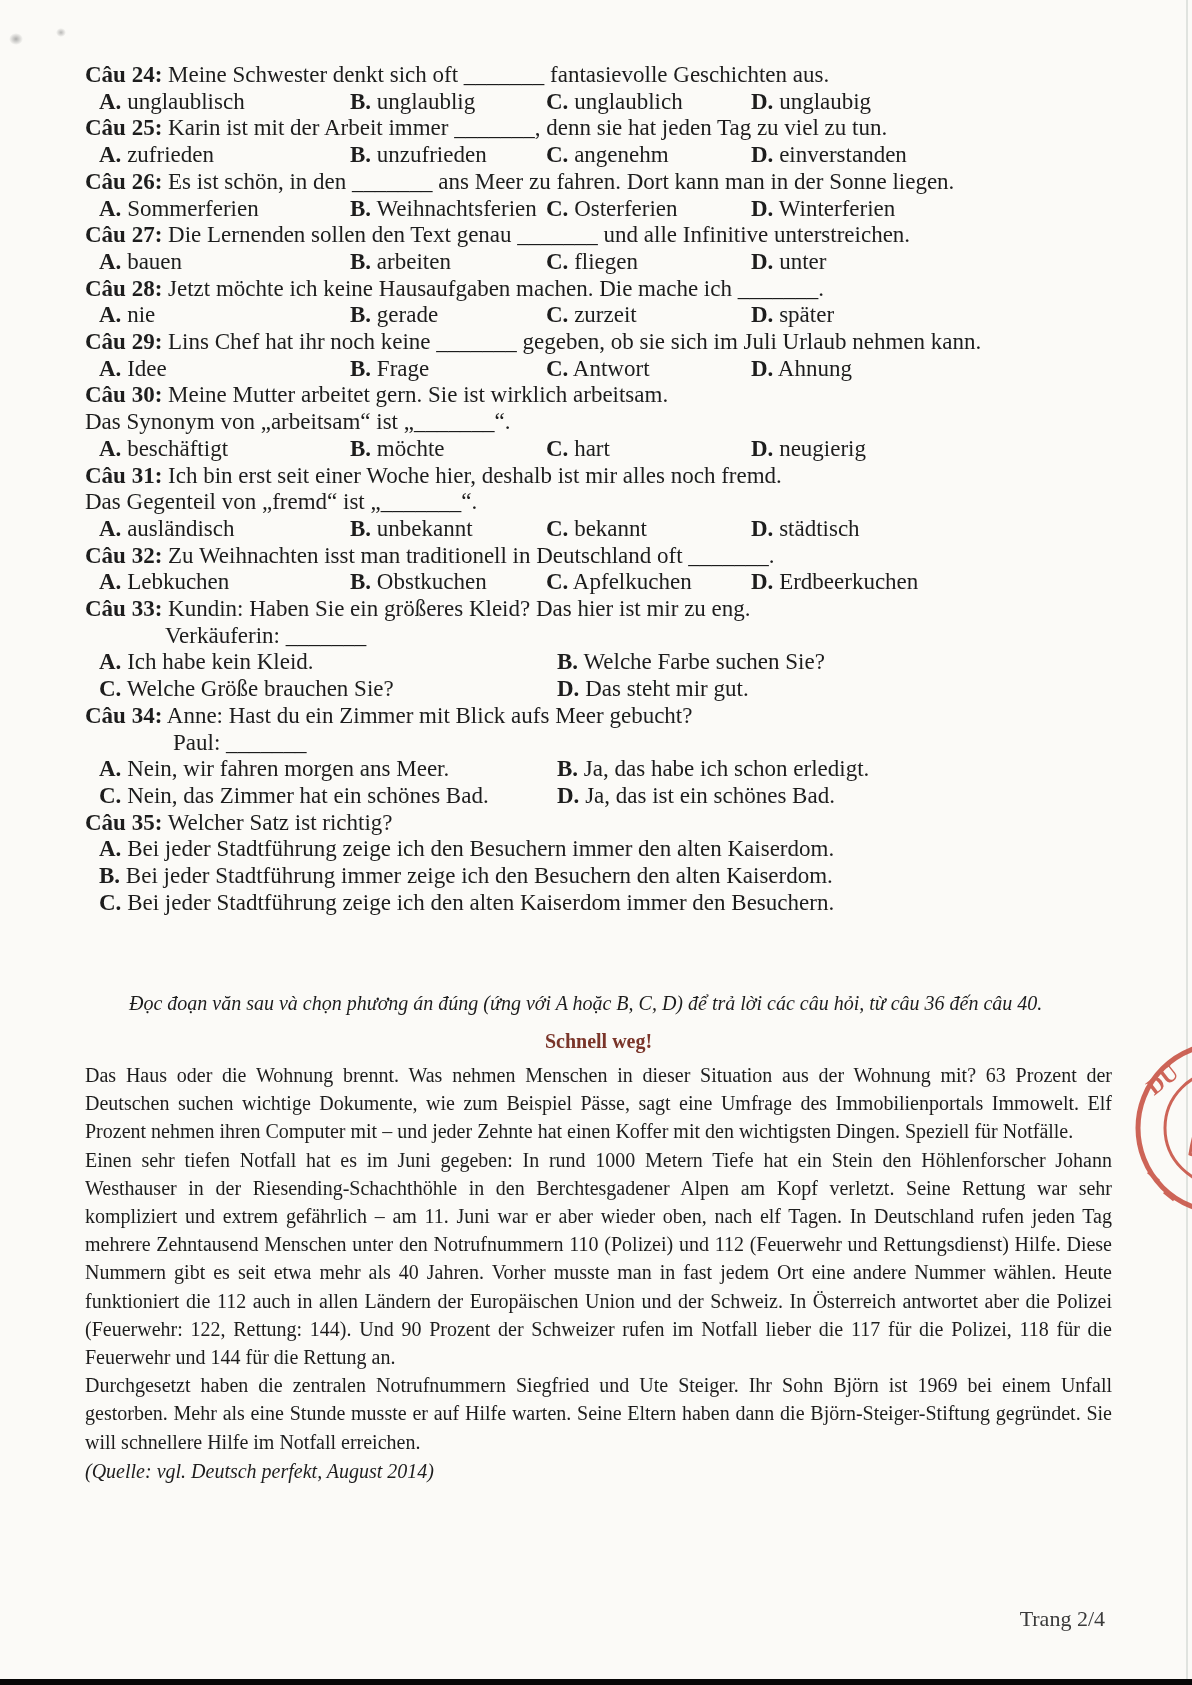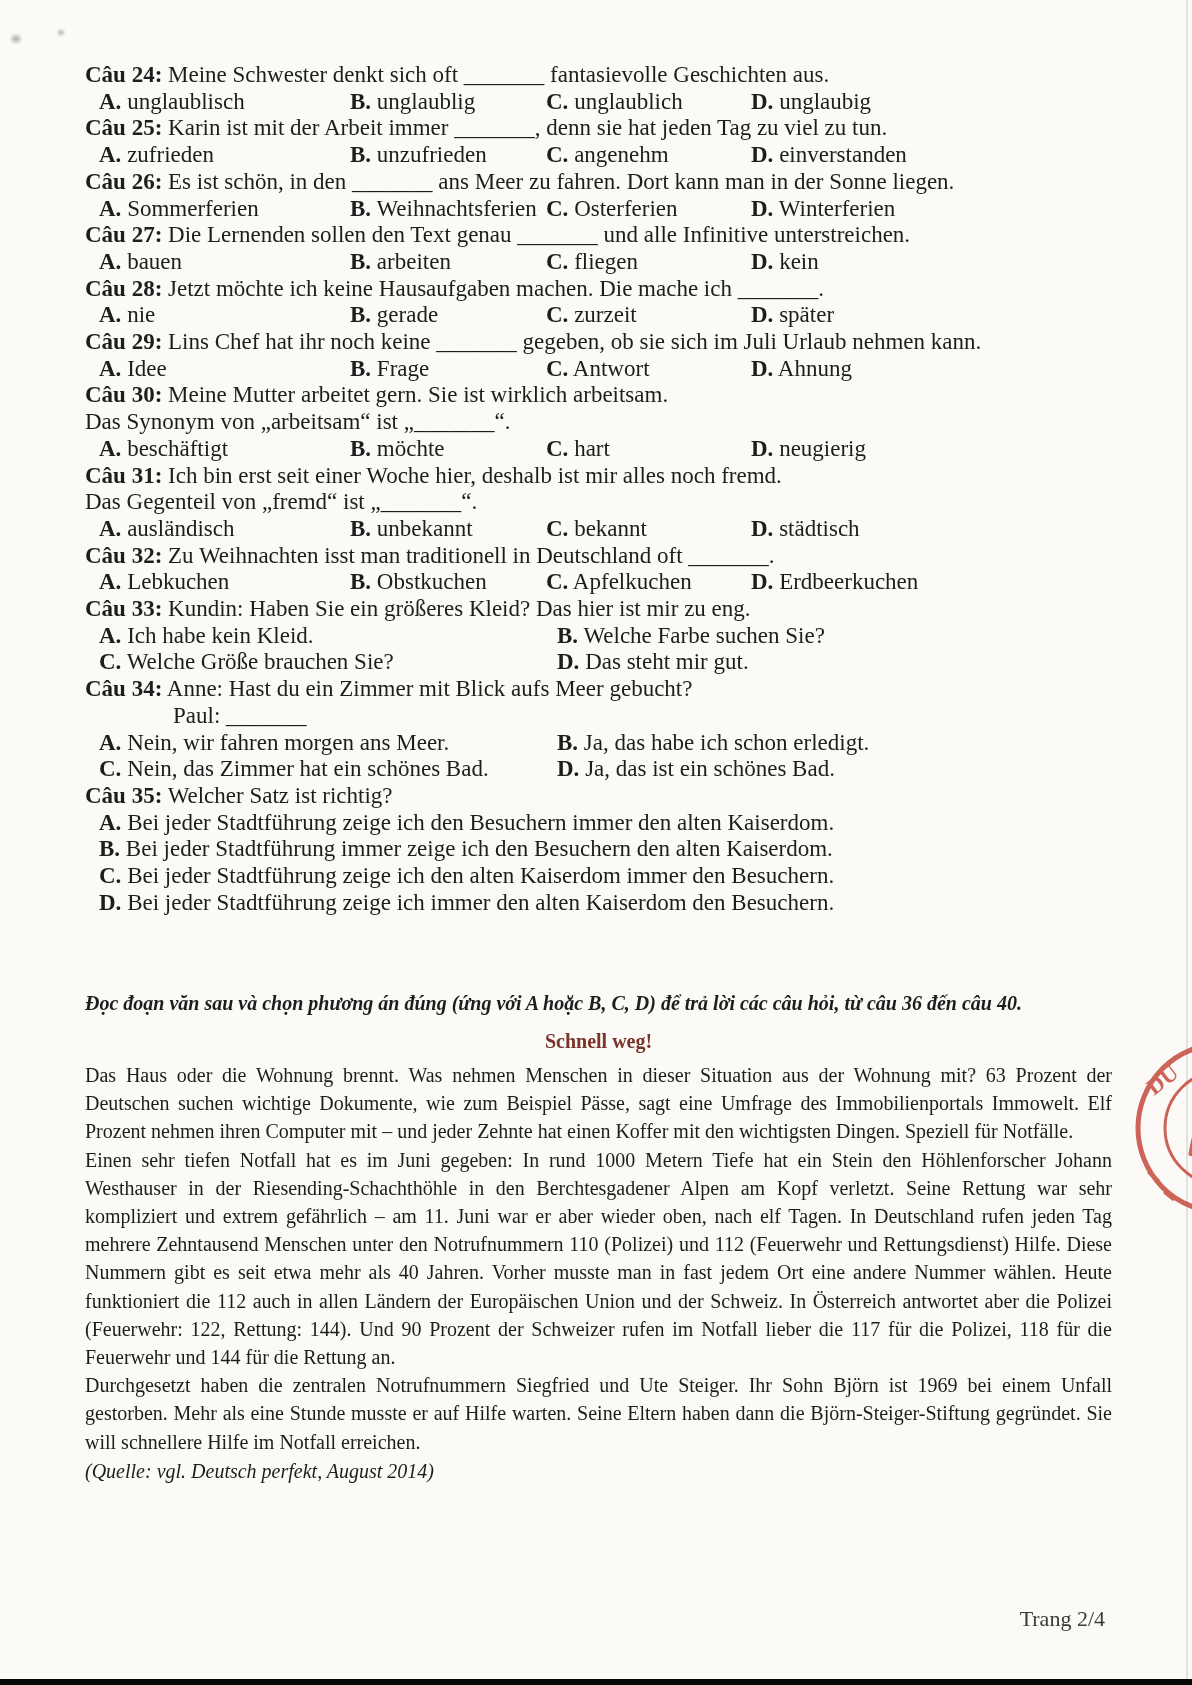--- a/index.html
+++ b/index.html
@@ -20,21 +20,21 @@
   .opts.grid4{display:grid;grid-template-columns:251px 196px 205px auto;padding-left:14px;}
   .opts.grid2{display:grid;grid-template-columns:458px auto;padding-left:14px;}
   .opts.rows .opt{padding-left:14px;}
   .opt-label{font-weight:bold;}
   
   #reading{
     position:absolute;top:989px;left:85px;width:1027px;
     font-size:20px;line-height:28.2px;
   }
   .instruction{
-    font-weight:bold;font-style:italic;text-align:justify;line-height:29px;
+    font-weight:normal;font-style:italic;text-align:justify;line-height:29px;margin-left:44px;
   }
   .passage-title{
     text-align:center;font-weight:bold;margin:8px 0 5px 0;line-height:30px;
   }
   .passage p{margin:0;text-align:justify;}
   .passage-source{font-style:italic;margin-top:1px;}
   
   #page-footer{
     position:absolute;top:1606px;right:87px;font-size:22px;color:#3a3a3a;
   }
@@ -89,21 +89,21 @@
         <div class="opt"><span class="opt-label">C.</span><span class="opt-text"> Osterferien</span></div>
         <div class="opt"><span class="opt-label">D.</span><span class="opt-text"> Winterferien</span></div>
       </div>
     </div>
     <div class="q-block">
       <div class="q-line"><span class="q-num">Câu 27:</span> <span class="seg">Die Lernenden sollen den Text genau _______ und alle Infinitive unterstreichen.</span></div>
       <div class="opts grid4">
         <div class="opt"><span class="opt-label">A.</span><span class="opt-text"> bauen</span></div>
         <div class="opt"><span class="opt-label">B.</span><span class="opt-text"> arbeiten</span></div>
         <div class="opt"><span class="opt-label">C.</span><span class="opt-text"> fliegen</span></div>
-        <div class="opt"><span class="opt-label">D.</span><span class="opt-text"> kein</span></div>
+        <div class="opt"><span class="opt-label">D.</span><span class="opt-text"> unter</span></div>
       </div>
     </div>
     <div class="q-block">
       <div class="q-line"><span class="q-num">Câu 28:</span> <span class="seg">Jetzt möchte ich keine Hausaufgaben machen. Die mache ich _______.</span></div>
       <div class="opts grid4">
         <div class="opt"><span class="opt-label">A.</span><span class="opt-text"> nie</span></div>
         <div class="opt"><span class="opt-label">B.</span><span class="opt-text"> gerade</span></div>
         <div class="opt"><span class="opt-label">C.</span><span class="opt-text"> zurzeit</span></div>
         <div class="opt"><span class="opt-label">D.</span><span class="opt-text"> später</span></div>
       </div>
@@ -141,20 +141,21 @@
       <div class="q-line"><span class="q-num">Câu 32:</span> <span class="seg">Zu Weihnachten isst man traditionell in Deutschland oft _______.</span></div>
       <div class="opts grid4">
         <div class="opt"><span class="opt-label">A.</span><span class="opt-text"> Lebkuchen</span></div>
         <div class="opt"><span class="opt-label">B.</span><span class="opt-text"> Obstkuchen</span></div>
         <div class="opt"><span class="opt-label">C.</span><span class="opt-text"> Apfelkuchen</span></div>
         <div class="opt"><span class="opt-label">D.</span><span class="opt-text"> Erdbeerkuchen</span></div>
       </div>
     </div>
     <div class="q-block">
       <div class="q-line"><span class="q-num">Câu 33:</span> <span class="seg">Kundin: Haben Sie ein größeres Kleid? Das hier ist mir zu eng.</span></div>
+      <div class="q-line" style="padding-left: 80px;"><span class="seg">Verkäuferin: _______</span></div>
       <div class="opts grid2">
         <div class="opt"><span class="opt-label">A.</span><span class="opt-text"> Ich habe kein Kleid.</span></div>
         <div class="opt"><span class="opt-label">B.</span><span class="opt-text"> Welche Farbe suchen Sie?</span></div>
         <div class="opt"><span class="opt-label">C.</span><span class="opt-text"> Welche Größe brauchen Sie?</span></div>
         <div class="opt"><span class="opt-label">D.</span><span class="opt-text"> Das steht mir gut.</span></div>
       </div>
     </div>
     <div class="q-block">
       <div class="q-line"><span class="q-num">Câu 34:</span> <span class="seg">Anne: Hast du ein Zimmer mit Blick aufs Meer gebucht?</span></div>
       <div class="q-line" style="padding-left: 88px;"><span class="seg">Paul: _______</span></div>
@@ -164,21 +165,20 @@
         <div class="opt"><span class="opt-label">C.</span><span class="opt-text"> Nein, das Zimmer hat ein schönes Bad.</span></div>
         <div class="opt"><span class="opt-label">D.</span><span class="opt-text"> Ja, das ist ein schönes Bad.</span></div>
       </div>
     </div>
     <div class="q-block">
       <div class="q-line"><span class="q-num">Câu 35:</span> <span class="seg">Welcher Satz ist richtig?</span></div>
       <div class="opts rows">
         <div class="opt"><span class="opt-label">A.</span><span class="opt-text"> Bei jeder Stadtführung zeige ich den Besuchern immer den alten Kaiserdom.</span></div>
         <div class="opt"><span class="opt-label">B.</span><span class="opt-text"> Bei jeder Stadtführung immer zeige ich den Besuchern den alten Kaiserdom.</span></div>
         <div class="opt"><span class="opt-label">C.</span><span class="opt-text"> Bei jeder Stadtführung zeige ich den alten Kaiserdom immer den Besuchern.</span></div>
-        <div class="opt"><span class="opt-label">D.</span><span class="opt-text"> Bei jeder Stadtführung zeige ich immer den alten Kaiserdom den Besuchern.</span></div>
       </div>
     </div>
   </div>
 
 <div id="reading">
   <div class="instruction">Đọc đoạn văn sau và chọn phương án đúng (ứng với A hoặc B, C, D) để trả lời các câu hỏi, từ câu 36 đến câu 40.</div>
   <div class="passage-title" id="passage-title" style="color: rgb(122, 53, 42);">Schnell weg!</div>
   <div class="passage">
     <p>Das Haus oder die Wohnung brennt. Was nehmen Menschen in dieser Situation aus der Wohnung mit? 63 Prozent der Deutschen suchen wichtige Dokumente, wie zum Beispiel Pässe, sagt eine Umfrage des Immobilienportals Immowelt. Elf Prozent nehmen ihren Computer mit – und jeder Zehnte hat einen Koffer mit den wichtigsten Dingen. Speziell für Notfälle.</p>
     <p>Einen sehr tiefen Notfall hat es im Juni gegeben: In rund 1000 Metern Tiefe hat ein Stein den Höhlenforscher Johann Westhauser in der Riesending-Schachthöhle in den Berchtesgadener Alpen am Kopf verletzt. Seine Rettung war sehr kompliziert und extrem gefährlich – am 11. Juni war er aber wieder oben, nach elf Tagen. In Deutschland rufen jeden Tag mehrere Zehntausend Menschen unter den Notrufnummern 110 (Polizei) und 112 (Feuerwehr und Rettungsdienst) Hilfe. Diese Nummern gibt es seit etwa mehr als 40 Jahren. Vorher musste man in fast jedem Ort eine andere Nummer wählen. Heute funktioniert die 112 auch in allen Ländern der Europäischen Union und der Schweiz. In Österreich antwortet aber die Polizei (Feuerwehr: 122, Rettung: 144). Und 90 Prozent der Schweizer rufen im Notfall lieber die 117 für die Polizei, 118 für die Feuerwehr und 144 für die Rettung an.</p>

